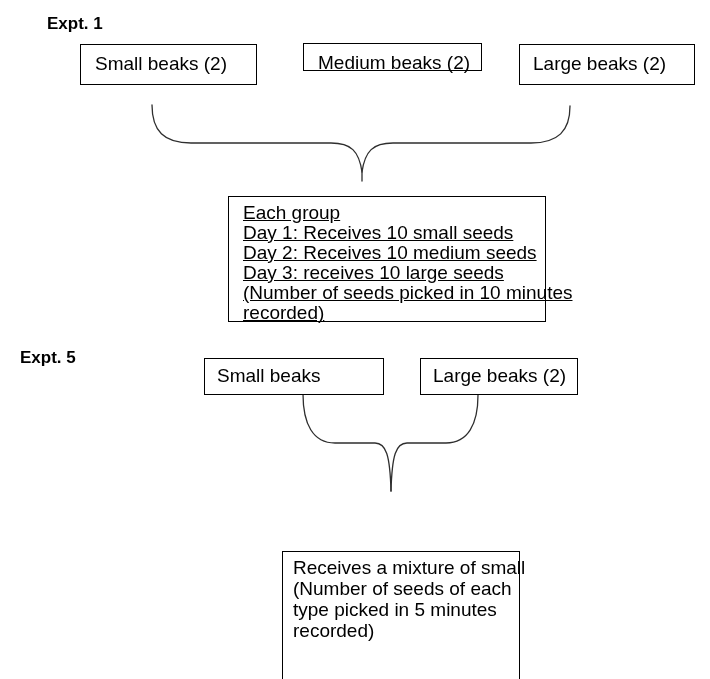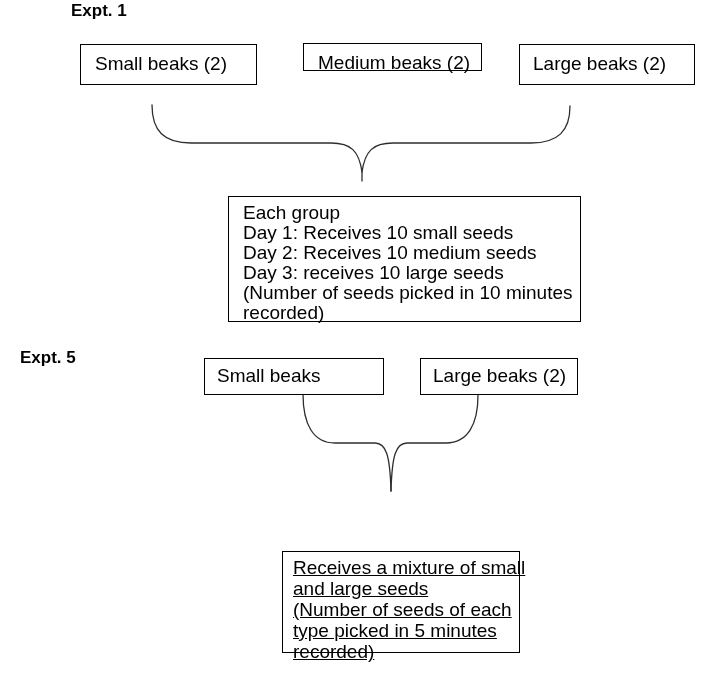--- a/index.html
+++ b/index.html
@@ -33,37 +33,37 @@
     white-space: nowrap;
   }
   .box {
     position: absolute;
     box-sizing: border-box;
     border: 1.5px solid #000;
     background: #ffffff;
     font-size: 19px;
     white-space: nowrap;
   }
-  .expt1-label { left: 47px; top: 1px; margin-left: 24px; }
+  .expt1-label { left: 47px; top: 14px; }
   .expt2-label { left: 20px; top: 348px; }
 
   .e1-box-1 { left: 80px;  top: 44px; width: 177px; height: 41px; padding: 8px 0 0 14px; }
   .e1-box-2 { left: 303px; top: 43px; width: 179px; height: 28px; padding: 8px 0 0 14px; }
   .e1-box-3 { left: 519px; top: 44px; width: 176px; height: 41px; padding: 8px 0 0 13px; }
 
   .e1-proc {
-    left: 228px; top: 196px; width: 353px; height: 126px;
-    padding: 6px 0 0 14px; line-height: 20px;
+    left: 228px; top: 196px; width: 318px; height: 126px;
+    padding: 6px 0 0 14px; line-height: 20px; text-decoration: underline;
   }
   .e2-box-1 { left: 204px; top: 358px; width: 180px; height: 37px; padding: 6px 0 0 12px; }
   .e2-box-2 { left: 420px; top: 358px; width: 158px; height: 37px; padding: 6px 0 0 12px; }
 
   .e2-proc {
-    left: 282px; top: 551px; width: 238px; height: 102px;
-    padding: 5px 0 16px 10px; line-height: 21px; text-decoration: underline;
+    left: 282px; top: 551px; width: 238px; height: 129px;
+    padding: 5px 0 16px 10px; line-height: 21px;
   }
   .proc-line { white-space: nowrap; }
 </style>
 </head>
 <body>
 
 <div class="stage">
 
   <svg class="overlay" width="710" height="679" viewBox="0 0 710 679">
 
@@ -104,19 +104,18 @@
   <div class="box e2-box-1">
     <span>Small beaks</span>
   </div>
 
   <div class="box e2-box-2">
     <span>Large beaks (2)</span>
   </div>
 
   <div class="box e2-proc">
     <div class="proc-line">Receives a mixture of small</div>
-    <div class="proc-line">and large seeds</div>
     <div class="proc-line">(Number of seeds of each</div>
     <div class="proc-line">type picked in 5 minutes</div>
     <div class="proc-line">recorded)</div>
   </div>
 
 </div>
 
 </body></html>

